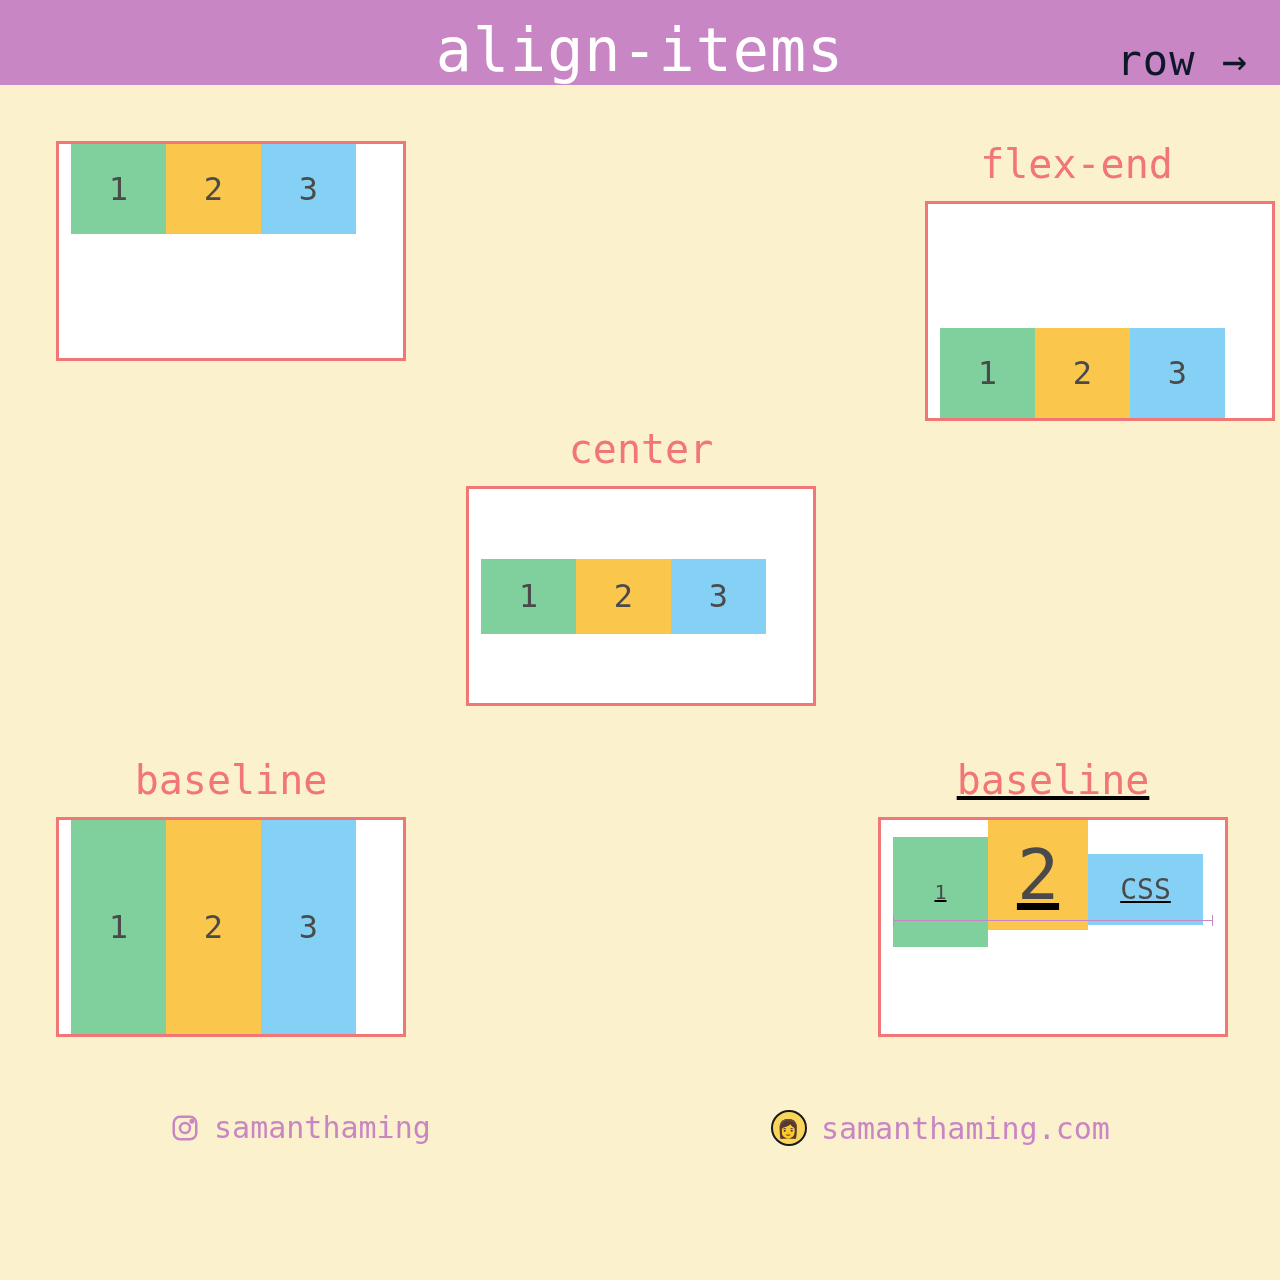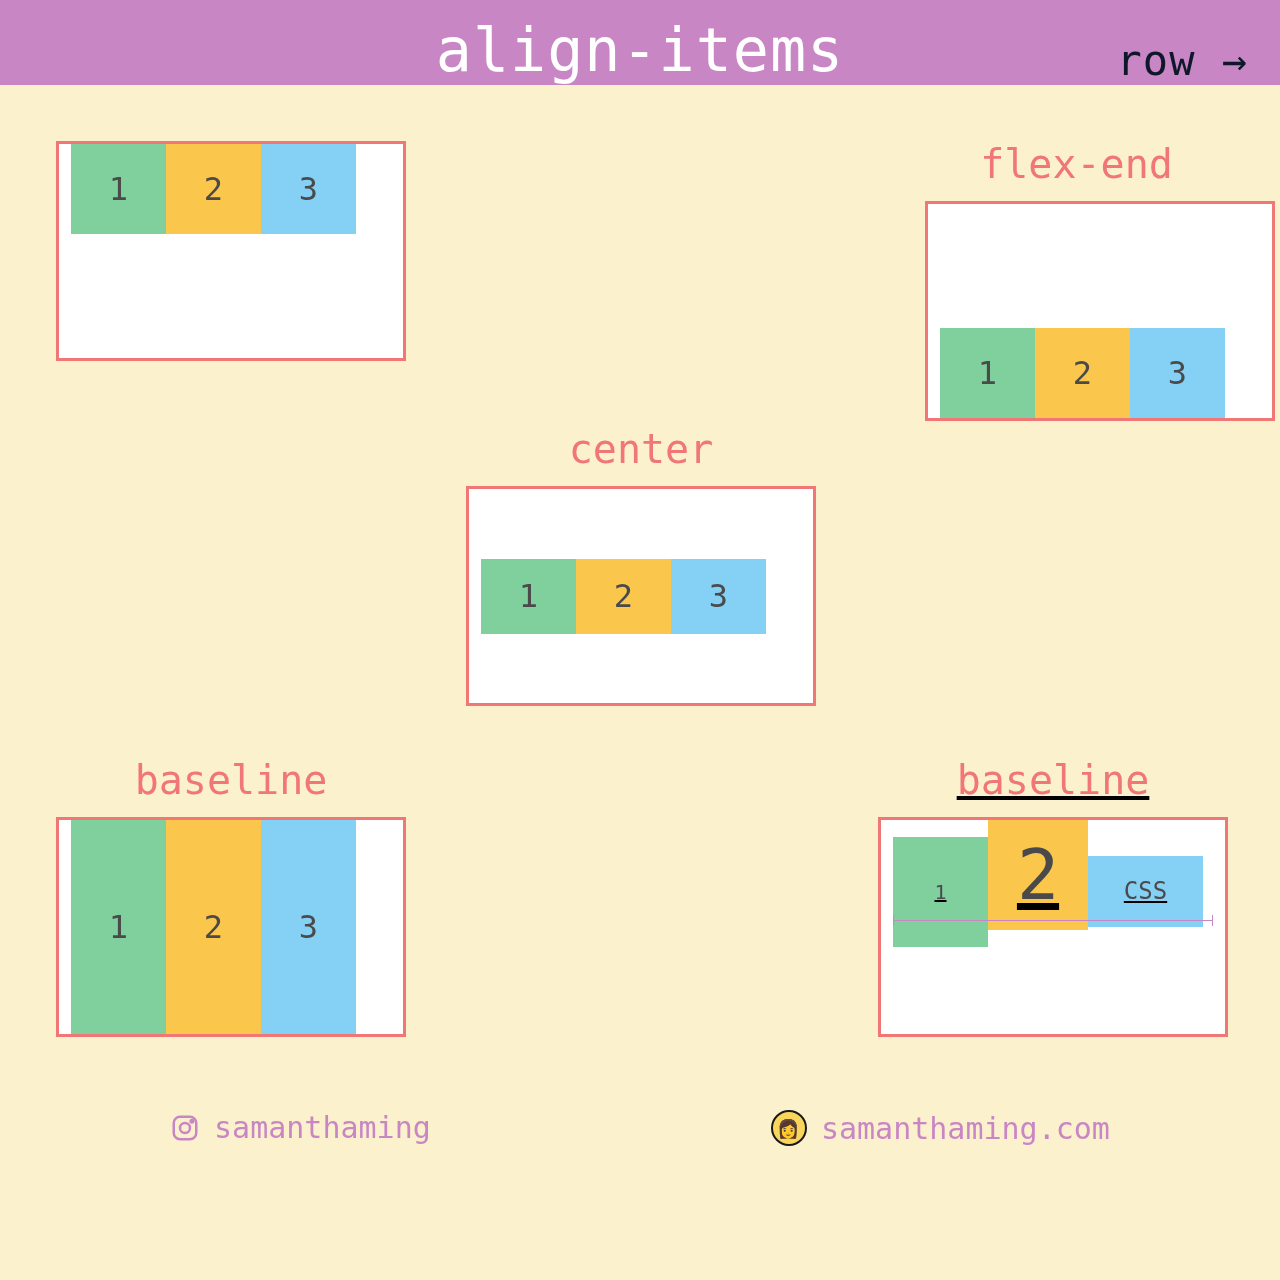--- a/index.html
+++ b/index.html
@@ -92,21 +92,21 @@
 
   
   #sec-stretch { left: 56px; top: 672px; }
   #sec-stretch .demo-box { align-items: stretch; }
 
   
   #sec-baseline { left: 878px; top: 672px; text-decoration: underline; }
   #sec-baseline .demo-box { align-items: baseline; position: relative; padding-top: 14px; }
   #sec-baseline .b1 { height: 110px; font-size: 20px; }
   #sec-baseline .b2 { height: 110px; font-size: 70px; margin-top: -14px; width: 100px; }
-  #sec-baseline .b3 { height: 71px; font-size: 24px; width: 115px; margin-top: -3px;}
+  #sec-baseline .b3 { height: 71px; font-size: 28px; width: 115px; margin-top: -3px;}
   .baseline-rule {
     position: absolute;
     left: 12px; right: 12px;
     top: 100px;
     height: 1px;
     background: #c986c4;
   }
   .baseline-rule::before, .baseline-rule::after {
     content: '';
     position: absolute;

